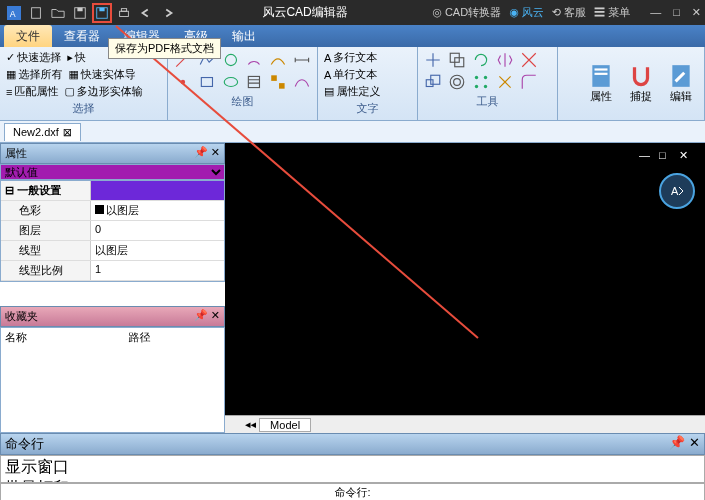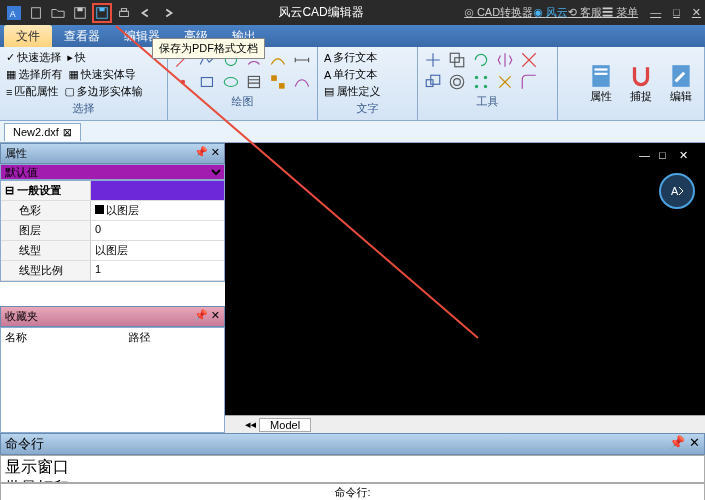--- a/index.html
+++ b/index.html
@@ -2,28 +2,28 @@
 <html><head>
 <meta charset="utf-8">
 <style>
 * { margin: 0; padding: 0; box-sizing: border-box; font-family: "Microsoft YaHei", sans-serif; }
 body { width: 705px; height: 500px; overflow: hidden; background: #fff; font-size: 11px; }
 .titlebar { height: 25px; background: #2a2a2a; display: flex; align-items: center; color: #ccc; padding: 0 4px; }
 .titlebar .qat { display: flex; gap: 2px; align-items: center; }
 .titlebar .qat-btn { width: 20px; height: 20px; display: flex; align-items: center; justify-content: center; cursor: pointer; }
 .titlebar .qat-btn.highlight { border: 2px solid #e74c3c; }
 .titlebar .app-title { flex: 1; text-align: center; color: #fff; font-size: 12px; }
-.titlebar .right { display: flex; gap: 0; align-items: center; text-decoration: underline; }
+.titlebar .right { display: flex; gap: 8px; align-items: center; }
 .titlebar .right span { cursor: pointer; font-size: 11px; }
 .titlebar .window-ctrl { display: flex; gap: 12px; margin-left: 12px; }
 .titlebar svg { width: 14px; height: 14px; }
 .menubar { height: 22px; background: linear-gradient(#4a82c7, #3a6aa8); display: flex; padding-left: 4px; }
 .menubar .menu-item { padding: 3px 12px; color: #fff; cursor: pointer; font-size: 12px; }
 .menubar .menu-item.active { background: linear-gradient(#ffe8b8, #ffd480); color: #333; border-radius: 3px 3px 0 0; }
-.tooltip { position: absolute; left: 108px; top: 38px; background: #fffde8; border: 1px solid #888; padding: 2px 6px; font-size: 11px; z-index: 100; margin-left: 44px; }
+.tooltip { position: absolute; left: 108px; top: 38px; background: #fffde8; border: 1px solid #888; padding: 2px 6px; font-size: 11px; z-index: 100; }
 .ribbon { height: 74px; background: linear-gradient(#eaf2fb, #d4e4f5); border-bottom: 1px solid #8aabce; display: flex; position: relative; }
 .ribbon-group { border-right: 1px solid #8aabce; display: flex; flex-direction: column; padding: 2px 4px; }
 .ribbon-row { display: flex; gap: 2px; align-items: center; }
 .ribbon-item { display: flex; align-items: center; gap: 2px; font-size: 11px; padding: 1px 2px; cursor: pointer; }
 .ribbon-label { text-align: center; font-size: 11px; color: #3a5a8a; padding-top: 1px; }
 .big-btn { display: flex; flex-direction: column; align-items: center; padding: 2px 6px; cursor: pointer; font-size: 11px; }
 .big-btn svg { width: 26px; height: 26px; }
 .tool-icon { width: 18px; height: 18px; cursor: pointer; }
 .tab-strip { height: 22px; background: #eaf2fb; border-bottom: 1px solid #8aabce; display: flex; align-items: center; padding-left: 4px; }
 .tab { background: #fff; border: 1px solid #8aabce; border-bottom: none; padding: 2px 8px; font-size: 11px; cursor: pointer; display: flex; gap: 4px; }

